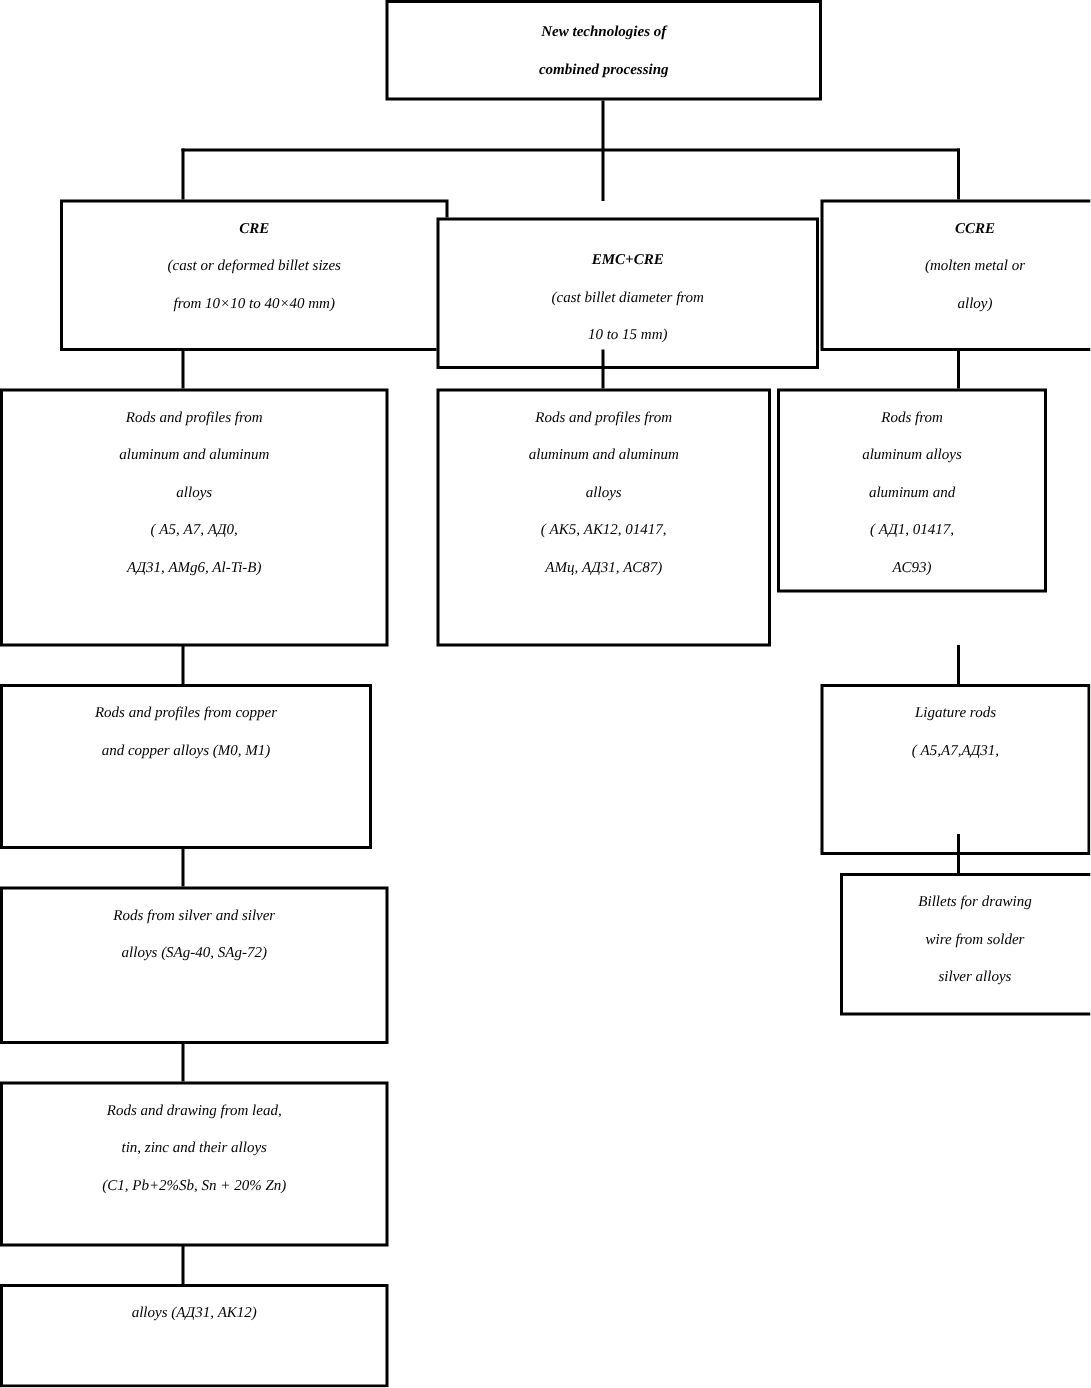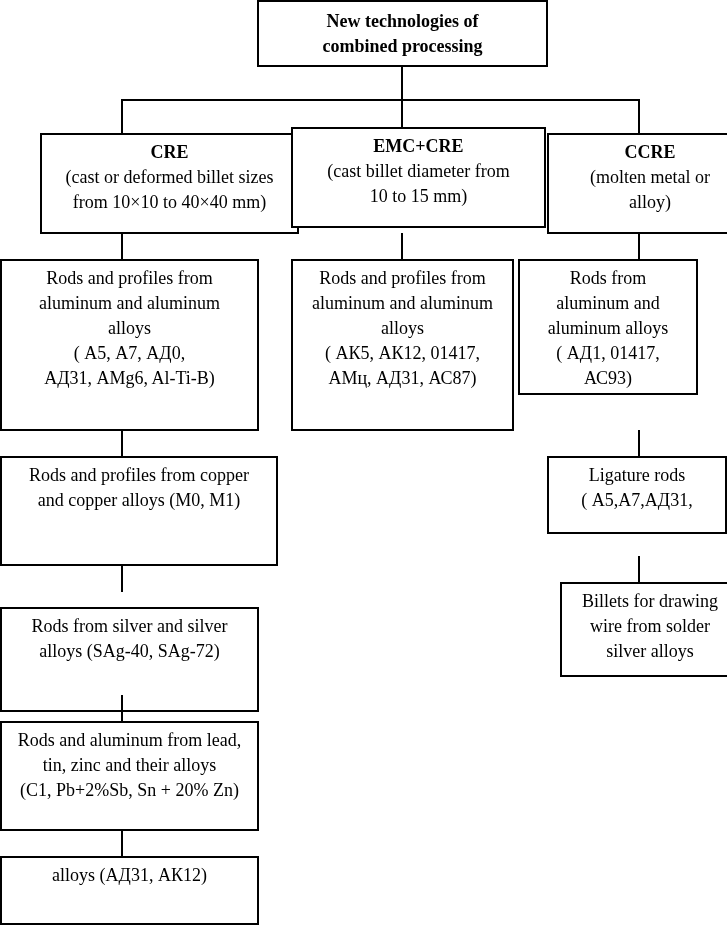--- a/index.html
+++ b/index.html
@@ -21,23 +21,24 @@
   .box {
     position: absolute;
     box-sizing: border-box;
     border: 2px solid #000000;
     background: #ffffff;
     display: flex;
     flex-direction: column;
     align-items: center;
     justify-content: flex-start;
     text-align: center;
-    font-size: 18px;
+    font-size: 10px;
     line-height: 25px;
     padding-top: 5px;
+    font-style: italic;
   }
   .box.center-v {
     justify-content: center;
     padding-top: 0;
   }
   .box .ln {
     display: block;
     width: 100%;
     white-space: nowrap;
   }
@@ -84,47 +85,47 @@
   <div class="box" style="left:0px; top:259px; width:259px; height:172px;">
     <span class="ln">Rods and profiles from</span>
     <span class="ln">aluminum and aluminum</span>
     <span class="ln">alloys</span>
     <span class="ln">( А5, А7, АД0,</span>
     <span class="ln">АД31, АMg6, Al-Ti-B)</span>
   </div>
 
   <div class="connector v" style="left:121px; top:430px; width:2px; height:27px;"></div>
 
-  <div class="box" style="left:0px; top:456px; width:278px; height:110px;">
+  <div class="box" style="left:0px; top:456px; width:248px; height:110px;">
     <span class="ln">Rods and profiles from copper</span>
     <span class="ln">and copper alloys (M0, M1)</span>
   </div>
 
   <div class="connector v" style="left:121px; top:565px; width:2px; height:27px;"></div>
 
-  <div class="box" style="left:0px; top:591px; width:259px; height:105px;margin-top:16px;">
+  <div class="box" style="left:0px; top:591px; width:259px; height:105px;">
     <span class="ln">Rods from silver and silver</span>
     <span class="ln">alloys (SAg-40, SAg-72)</span>
   </div>
 
   <div class="connector v" style="left:121px; top:695px; width:2px; height:27px;"></div>
 
   <div class="box" style="left:0px; top:721px; width:259px; height:110px;">
-    <span class="ln">Rods and aluminum from lead,</span>
+    <span class="ln">Rods and drawing from lead,</span>
     <span class="ln">tin, zinc and their alloys</span>
     <span class="ln">(C1, Pb+2%Sb, Sn + 20% Zn)</span>
   </div>
 
   <div class="connector v" style="left:121px; top:830px; width:2px; height:27px;"></div>
 
   <div class="box" style="left:0px; top:856px; width:259px; height:69px;">
     <span class="ln">alloys (АД31, АК12)</span>
   </div>
 
-  <div class="box" style="left:291px; top:127px; width:255px; height:101px;">
+  <div class="box" style="left:291px; top:145px; width:255px; height:101px;justify-content:center;">
     <span class="ln ttl">EMC+CRE</span>
     <span class="ln">(cast billet diameter from</span>
     <span class="ln">10 to 15 mm)</span>
   </div>
 
   <div class="connector v" style="left:401px; top:233px; width:2px; height:27px;"></div>
 
   <div class="box" style="left:291px; top:259px; width:223px; height:172px;">
     <span class="ln">Rods and profiles from</span>
     <span class="ln">aluminum and aluminum</span>
@@ -136,29 +137,29 @@
   <div class="box" style="left:547px; top:133px; width:206px; height:101px;">
     <span class="ln ttl">CCRE</span>
     <span class="ln">(molten metal or</span>
     <span class="ln">alloy)</span>
   </div>
 
   <div class="connector v" style="left:638px; top:233px; width:2px; height:27px;"></div>
 
   <div class="box" style="left:518px; top:259px; width:180px; height:136px;">
     <span class="ln">Rods from</span>
+    <span class="ln">aluminum alloys</span>
     <span class="ln">aluminum and</span>
-    <span class="ln">aluminum alloys</span>
     <span class="ln">( АД1, 01417,</span>
     <span class="ln">АС93)</span>
   </div>
 
   <div class="connector v" style="left:638px; top:430px; width:2px; height:27px;"></div>
 
-  <div class="box" style="left:547px; top:456px; width:180px; height:78px;">
+  <div class="box" style="left:547px; top:456px; width:180px; height:114px;">
     <span class="ln">Ligature rods</span>
     <span class="ln">( А5,А7,АД31,</span>
   </div>
 
   <div class="connector v" style="left:638px; top:556px; width:2px; height:27px;"></div>
 
   <div class="box" style="left:560px; top:582px; width:180px; height:95px;">
     <span class="ln">Billets for drawing</span>
     <span class="ln">wire from solder</span>
     <span class="ln">silver alloys</span>

